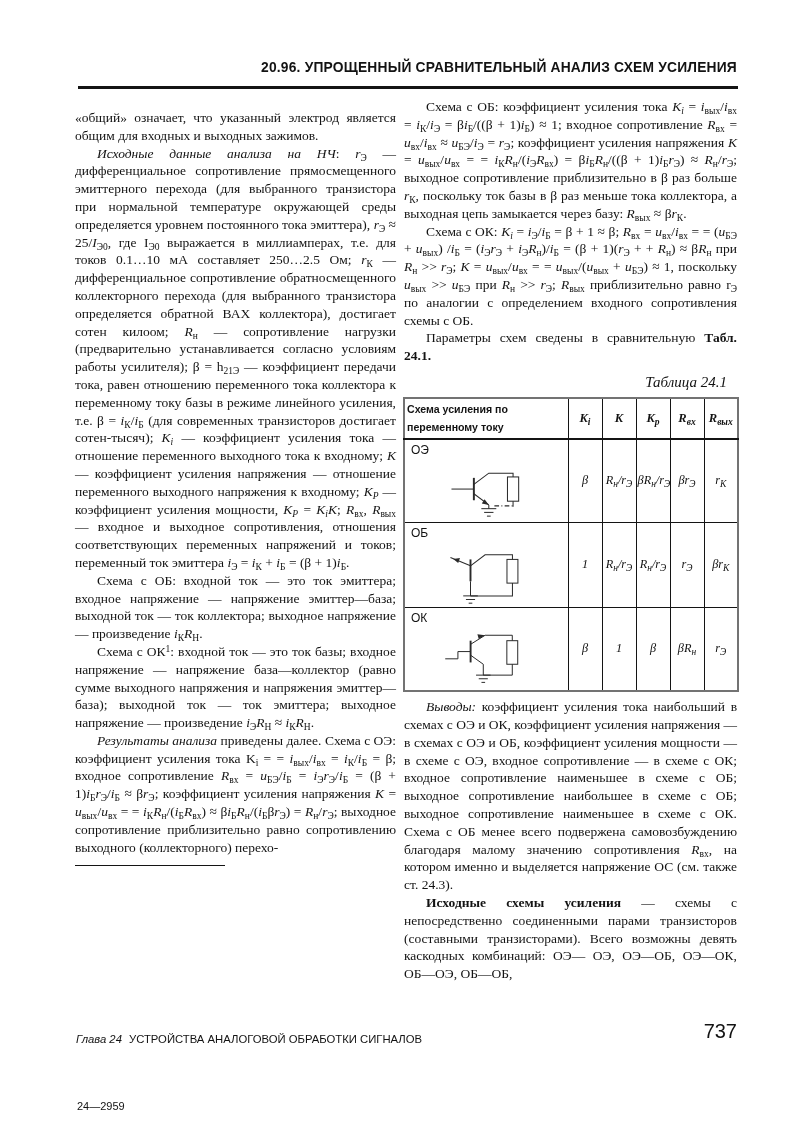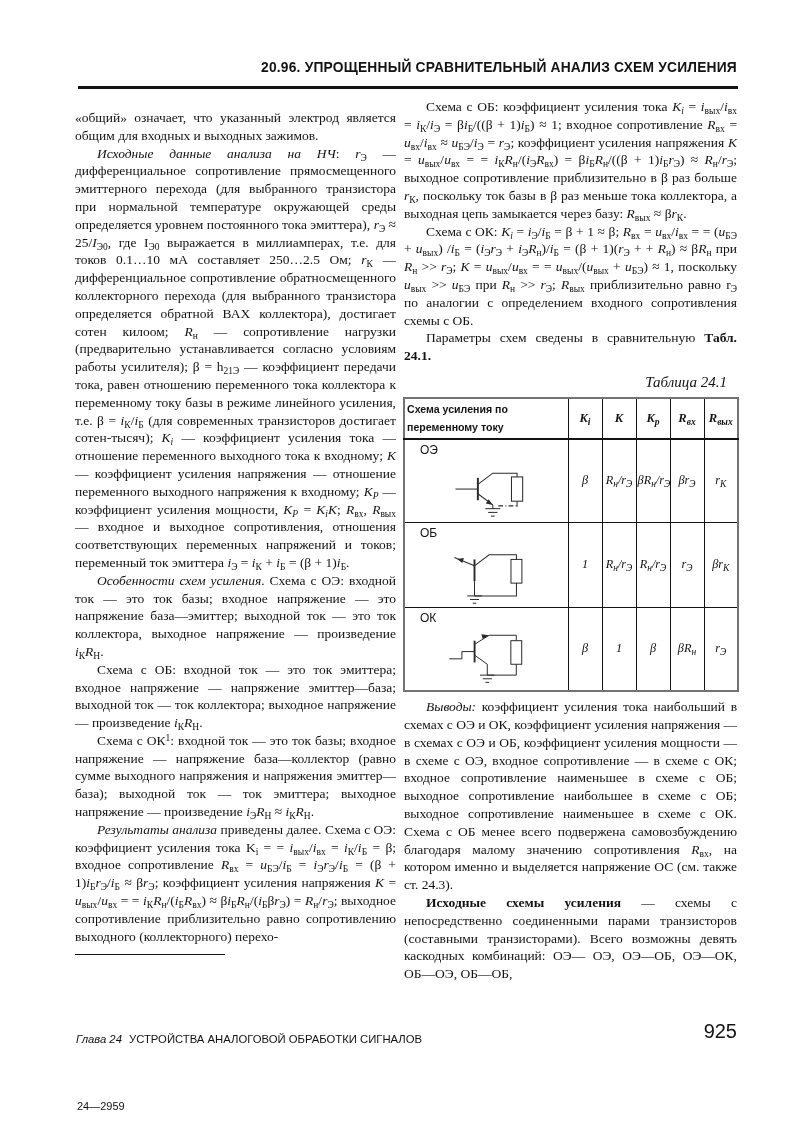--- a/index.html
+++ b/index.html
@@ -23,21 +23,21 @@
   .fn-sep{width:150px;border-top:1.3px solid #141414;margin:9px 0 4px 0;}
   .footnote{font-size:12.2px;line-height:15.8px;text-indent:10px;}
   .table-caption{text-align:right;font-style:italic;font-size:15px;margin:9px 10px 5px 0;}
   table.cmp{border-collapse:collapse;width:334px;table-layout:fixed;margin-left:-1px;}
   table.cmp,table.cmp th,table.cmp td{border:1px solid #141414;}
   table.cmp{border:2px solid #737373;}
   table.cmp thead th{border-bottom:2.5px solid #141414;}
   table.cmp th{padding:2px 2px;height:22px;}
   .th-scheme{font-family:"Liberation Sans", sans-serif;font-weight:bold;font-size:10.6px;text-align:left;padding-left:4px;}
   .th-sym{font-size:12.5px;font-weight:bold;font-style:italic;text-align:center;}
-  .scheme-cell{vertical-align:top;padding:2px 15px;height:78px;}
+  .scheme-cell{vertical-align:top;padding:2px 6px;height:78px;}
   .scheme-label{font-family:"Liberation Sans", sans-serif;font-size:12px;display:block;}
   td.val{text-align:center;font-style:italic;font-size:12.3px;}
   svg.circ{display:block;margin:0 auto;}
   svg.circ path,svg.circ rect{stroke:#2a2a2a;stroke-width:1.1;fill:none;}
   svg.circ .bar{stroke-width:2.1;}
   svg.circ .arr{fill:#2a2a2a;stroke:none;}
   svg.circ .dash{stroke-dasharray:5 2.5 1 2.5;}
   .footer-line{position:absolute;left:76px;top:1033px;font-family:"Liberation Sans", sans-serif;font-size:11.3px;white-space:nowrap;}
   .footer-line .chap{font-style:italic;margin-right:7px;}
   .page-number{position:absolute;right:57px;top:1020px;font-family:"Liberation Sans", sans-serif;font-size:20px;}
@@ -45,21 +45,20 @@
 </style>
 </head>
 <body>
 
 <div class="header-title">20.96. УПРОЩЕННЫЙ СРАВНИТЕЛЬНЫЙ АНАЛИЗ СХЕМ УСИЛЕНИЯ</div>
 <div class="header-rule"></div>
 
 <div class="col col-left">
   <p class="noindent">«общий» означает, что указанный электрод является общим для входных и выходных зажимов.</p>
   <p><i>Исходные данные анализа на НЧ</i>: <i>r</i><sub>Э</sub> — дифференциальное сопротивление прямосмещенного эмиттерного перехода (для выбранного транзистора при нормальной температуре окружающей среды определяется уровнем постоянного тока эмиттера), <i>r</i><sub>Э</sub> ≈ 25/<i>I</i><sub>Э0</sub>, где I<sub>Э0</sub> выражается в миллиамперах, т.е. для токов 0.1…10 мА составляет 250…2.5 Ом; <i>r</i><sub>К</sub> — дифференциальное сопротивление обратносмещенного коллекторного перехода (для выбранного транзистора определяется обратной ВАХ коллектора), достигает сотен килоом; <i>R</i><sub>н</sub> — сопротивление нагрузки (предварительно устанавливается согласно условиям работы усилителя); β = h<sub>21Э</sub> — коэффициент передачи тока, равен отношению переменного тока коллектора к переменному току базы в режиме линейного усиления, т.е. β = <i>i</i><sub>К</sub>/<i>i</i><sub>Б</sub> (для современных транзисторов достигает сотен-тысяч); <i>K<sub>i</sub></i> — коэффициент усиления тока — отношение переменного выходного тока к входному; <i>K</i> — коэффициент усиления напряжения — отношение переменного выходного напряжения к входному; <i>K<sub>P</sub></i> — коэффициент усиления мощности, <i>K<sub>P</sub></i> = <i>K<sub>i</sub>K</i>; <i>R</i><sub>вх</sub>, <i>R</i><sub>вых</sub> — входное и выходное сопротивления, отношения соответствующих переменных напряжений и токов; переменный ток эмиттера <i>i</i><sub>Э</sub> = <i>i</i><sub>К</sub> + <i>i</i><sub>Б</sub> = (β + 1)<i>i</i><sub>Б</sub>.</p>
-  <p><i>Особенности схем усиления</i>. Схема с ОЭ: входной ток — это ток базы; входное напряжение — это напряжение база—эмиттер; выходной ток — это ток коллектора, выходное напряжение — произведение <i>i</i><sub>К</sub><i>R</i><sub>Н</sub>.</p>
   <p>Схема с ОБ: входной ток — это ток эмиттера; входное напряжение — напряжение эмиттер—база; выходной ток — ток коллектора; выходное напряжение — произведение <i>i</i><sub>К</sub><i>R</i><sub>Н</sub>.</p>
   <p>Схема с ОК<sup>1</sup>: входной ток — это ток базы; входное напряжение — напряжение база—коллектор (равно сумме выходного напряжения и напряжения эмиттер—база); выходной ток — ток эмиттера; выходное напряжение — произведение <i>i</i><sub>Э</sub><i>R</i><sub>Н</sub> ≈ <i>i</i><sub>К</sub><i>R</i><sub>Н</sub>.</p>
   <p><i>Результаты анализа</i> приведены далее. Схема с ОЭ: коэффициент усиления тока K<sub>i</sub> = = <i>i</i><sub>вых</sub>/<i>i</i><sub>вх</sub> = <i>i</i><sub>К</sub>/<i>i</i><sub>Б</sub> = β; входное сопротивление <i>R</i><sub>вх</sub> = <i>u</i><sub>БЭ</sub>/<i>i</i><sub>Б</sub> = <i>i</i><sub>Э</sub><i>r</i><sub>Э</sub>/<i>i</i><sub>Б</sub> = (β + 1)<i>i</i><sub>Б</sub><i>r</i><sub>Э</sub>/<i>i</i><sub>Б</sub> ≈ β<i>r</i><sub>Э</sub>; коэффициент усиления напряжения <i>K</i> = <i>u</i><sub>вых</sub>/<i>u</i><sub>вх</sub> = = <i>i</i><sub>К</sub><i>R</i><sub>н</sub>/(<i>i</i><sub>Б</sub><i>R</i><sub>вх</sub>) ≈ β<i>i</i><sub>Б</sub><i>R</i><sub>н</sub>/(<i>i</i><sub>Б</sub>β<i>r</i><sub>Э</sub>) = <i>R</i><sub>н</sub>/<i>r</i><sub>Э</sub>; выходное сопротивление приблизительно равно сопротивлению выходного (коллекторного) перехо-</p>
   <div class="fn-sep"></div>
 </div>
 
 <div class="col col-right">
   <p>Схема с ОБ: коэффициент усиления тока <i>K<sub>i</sub></i> = <i>i</i><sub>вых</sub>/<i>i</i><sub>вх</sub> = <i>i</i><sub>К</sub>/<i>i</i><sub>Э</sub> = β<i>i</i><sub>Б</sub>/((β + 1)<i>i</i><sub>Б</sub>) ≈ 1; входное сопротивление <i>R</i><sub>вх</sub> = <i>u</i><sub>вх</sub>/<i>i</i><sub>вх</sub> ≈ <i>u</i><sub>БЭ</sub>/<i>i</i><sub>Э</sub> = <i>r</i><sub>Э</sub>; коэффициент усиления напряжения <i>K</i> = <i>u</i><sub>вых</sub>/<i>u</i><sub>вх</sub> = = <i>i</i><sub>К</sub><i>R</i><sub>н</sub>/(<i>i</i><sub>Э</sub><i>R</i><sub>вх</sub>) = β<i>i</i><sub>Б</sub><i>R</i><sub>н</sub>/((β + 1)<i>i</i><sub>Б</sub><i>r</i><sub>Э</sub>) ≈ <i>R</i><sub>н</sub>/<i>r</i><sub>Э</sub>; выходное сопротивление приблизительно в β раз больше <i>r</i><sub>К</sub>, поскольку ток базы в β раз меньше тока коллектора, а выходная цепь замыкается через базу: <i>R</i><sub>вых</sub> ≈ β<i>r</i><sub>К</sub>.</p>
   <p>Схема с ОК: <i>K<sub>i</sub></i> = <i>i</i><sub>Э</sub>/<i>i</i><sub>Б</sub> = β + 1 ≈ β; <i>R</i><sub>вх</sub> = <i>u</i><sub>вх</sub>/<i>i</i><sub>вх</sub> = = (<i>u</i><sub>БЭ</sub> + <i>u</i><sub>вых</sub>) /<i>i</i><sub>Б</sub> = (<i>i</i><sub>Э</sub><i>r</i><sub>Э</sub> + <i>i</i><sub>Э</sub><i>R</i><sub>н</sub>)/<i>i</i><sub>Б</sub> = (β + 1)(<i>r</i><sub>Э</sub> + + <i>R</i><sub>н</sub>) ≈ β<i>R</i><sub>н</sub> при <i>R</i><sub>н</sub> &gt;&gt; <i>r</i><sub>Э</sub>; <i>K</i> = <i>u</i><sub>вых</sub>/<i>u</i><sub>вх</sub> = = <i>u</i><sub>вых</sub>/(<i>u</i><sub>вых</sub> + <i>u</i><sub>БЭ</sub>) ≈ 1, поскольку <i>u</i><sub>вых</sub> &gt;&gt; <i>u</i><sub>БЭ</sub> при <i>R</i><sub>н</sub> &gt;&gt; <i>r</i><sub>Э</sub>; <i>R</i><sub>вых</sub> приблизительно равно r<sub>Э</sub> по аналогии с определением входного сопротивления схемы с ОБ.</p>
   <p>Параметры схем сведены в сравнительную <b>Табл. 24.1.</b></p>
@@ -156,14 +155,14 @@
     </tbody>
   </table>
 
   <p style="margin-top:6px"><i>Выводы:</i> коэффициент усиления тока наибольший в схемах с ОЭ и ОК, коэффициент усиления напряжения — в схемах с ОЭ и ОБ, коэффициент усиления мощности — в схеме с ОЭ, входное сопротивление — в схеме с ОК; входное сопротивление наименьшее в схеме с ОБ; выходное сопротивление наибольшее в схеме с ОБ; выходное сопротивление наименьшее в схеме с ОК. Схема с ОБ менее всего подвержена самовозбуждению благодаря малому значению сопротивления <i>R</i><sub>вх</sub>, на котором именно и выделяется напряжение ОС (см. также ст. 24.3).</p>
   <p><b>Исходные схемы усиления</b> — схемы с непосредственно соединенными парами транзисторов (составными транзисторами). Всего возможны девять каскодных комбинаций: ОЭ— ОЭ, ОЭ—ОБ, ОЭ—ОК, ОБ—ОЭ, ОБ—ОБ,</p>
 </div>
 
 <div class="footer-line">
   <span class="chap">Глава 24</span><span>УСТРОЙСТВА АНАЛОГОВОЙ ОБРАБОТКИ СИГНАЛОВ</span>
 </div>
-<div class="page-number">925</div>
+<div class="page-number">737</div>
 <div class="print-code">24—2959</div>
 
 </body></html>

